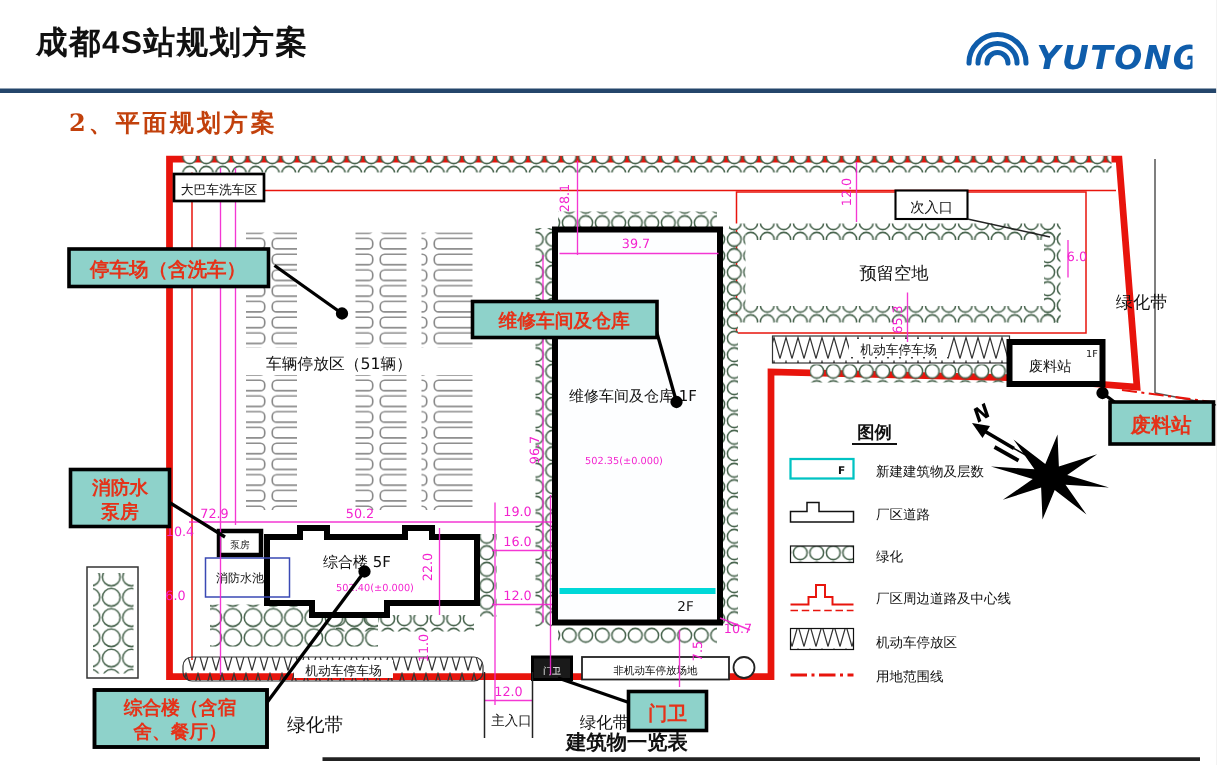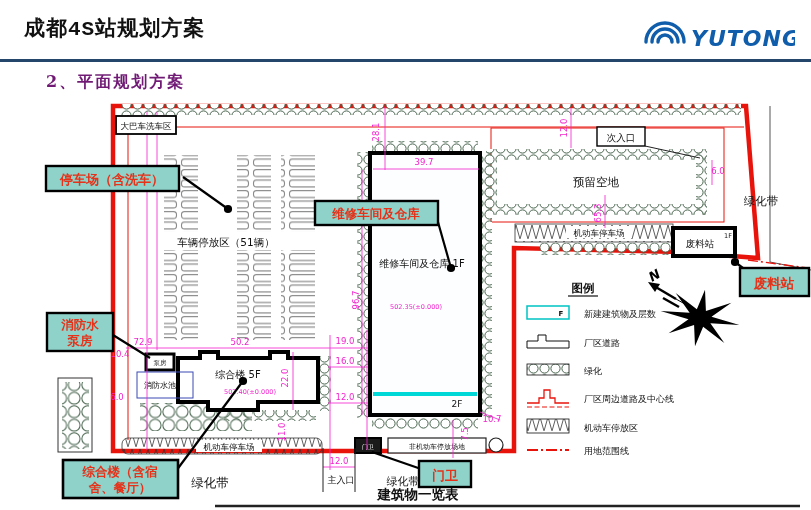--- a/index.html
+++ b/index.html
@@ -1,22 +1,22 @@
 <!DOCTYPE html>
 <html><head>
 <meta charset="utf-8">
 <style>
   html,body{margin:0;padding:0;background:#e9e9e9;}
   .slide{position:relative;width:811px;height:510px;background:#ffffff;overflow:hidden;
          font-family:"DejaVu Sans",sans-serif;}
-  .title{position:absolute;left:24px;top:14px;font-family:Liberation Mono, monospace;
+  .title{position:absolute;left:24px;top:14px;font-family:Liberation Sans, sans-serif;
          font-size:21px;font-weight:bold;color:#111;letter-spacing:1px;}
   .rule{position:absolute;left:0;top:59px;width:811px;height:3px;background:#24466b;}
   .subtitle{position:absolute;left:46px;top:72px;font-family:"DejaVu Serif","Liberation Serif",serif;
-         font-size:16px;font-weight:bold;color:#701a75;letter-spacing:2px;}
+         font-size:16px;font-weight:bold;color:#c2410c;letter-spacing:2px;}
   .logo{position:absolute;right:16px;top:12px;}
   svg text{font-family:"DejaVu Sans",sans-serif;}
 </style>
 </head>
 <body>
 
 <div class="slide">
 
   <div class="title">成都4S站规划方案</div>
 

